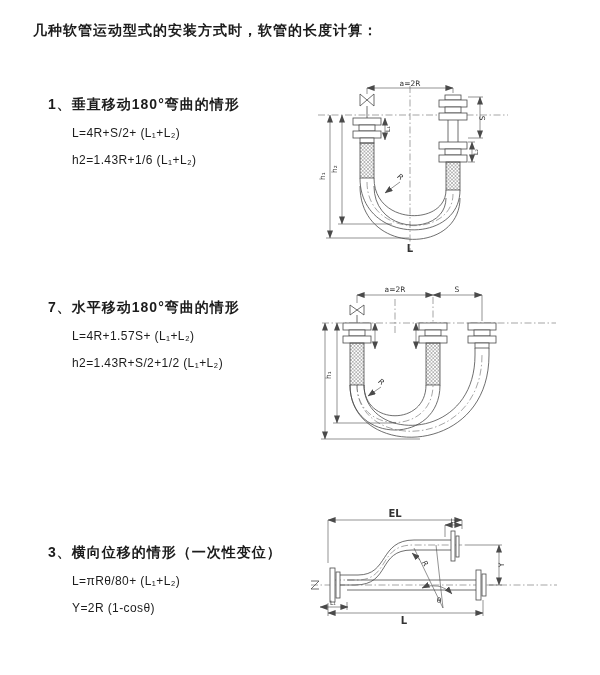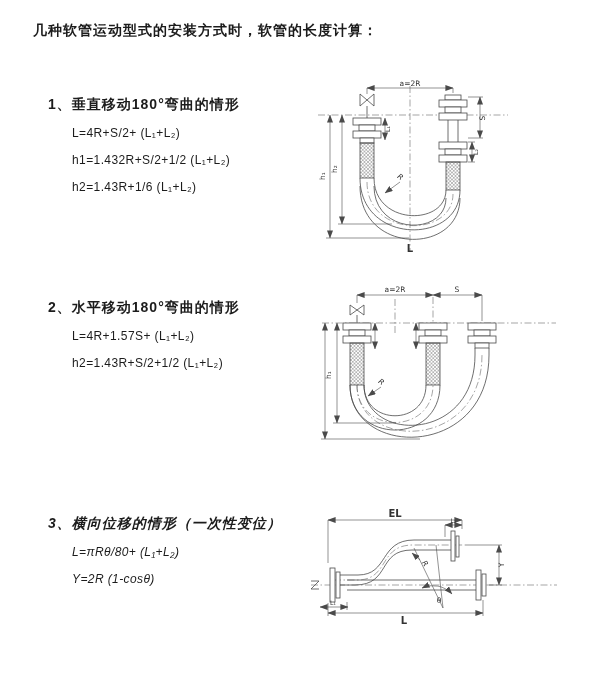--- a/index.html
+++ b/index.html
@@ -8,21 +8,21 @@
     font-family:"Liberation Sans","DejaVu Sans",sans-serif;color:#1c1c1c;
   }
   .doc-title{
     position:absolute;left:33px;top:22px;font-size:14px;font-weight:bold;letter-spacing:1px;
   }
   .section{position:absolute;left:48px;}
   .sec-heading{font-size:14px;font-weight:bold;letter-spacing:1px;margin:0 0 12px 0;}
   .formula{font-size:12px;font-weight:400;margin:0 0 13px 24px;letter-spacing:.4px;}
   #sec1{top:96px;}
   #sec2{top:299px;}
-  #sec3{top:515px;font-style:italic;}
+  #sec3{top:544px;}
   .diagram{position:absolute;}
   #dia1{left:312px;top:78px;}
   #dia2{left:316px;top:283px;}
   #dia3{left:303px;top:503px;}
   svg{display:block;}
   svg text{fill:#333;font-family:"DejaVu Sans","Liberation Sans",sans-serif;}
   .draw{stroke:#4a4a4a;stroke-width:0.8;fill:none;}
   .fill-white{fill:#ffffff;}
   .cl{stroke:#6a6a6a;stroke-width:0.6;fill:none;stroke-dasharray:7 2.5 1.5 2.5;}
   .dim{stroke:#4a4a4a;stroke-width:0.6;fill:none;}
@@ -33,26 +33,25 @@
 </head>
 <body>
 
 <div class="page">
 
   <div class="doc-title">几种软管运动型式的安装方式时，软管的长度计算：</div>
 
   <div class="section" id="sec1">
     <p class="sec-heading">1、垂直移动180°弯曲的情形</p>
     <p class="formula">L=4R+S/2+ (L₁+L₂)</p>
-    <p class="formula">h1=1.432R+S/2+1/2 (L₁+L₂)</p>
     <p class="formula">h2=1.43R+1/6 (L₁+L₂)</p>
   </div>
 
   <div class="section" id="sec2">
-    <p class="sec-heading">2、水平移动180°弯曲的情形</p>
+    <p class="sec-heading">7、水平移动180°弯曲的情形</p>
     <p class="formula">L=4R+1.57S+ (L₁+L₂)</p>
     <p class="formula">h2=1.43R+S/2+1/2 (L₁+L₂)</p>
   </div>
 
   <div class="section" id="sec3">
     <p class="sec-heading">3、横向位移的情形（一次性变位）</p>
     <p class="formula">L=πRθ/80+ (L₁+L₂)</p>
     <p class="formula">Y=2R (1-cosθ)</p>
   </div>
 

